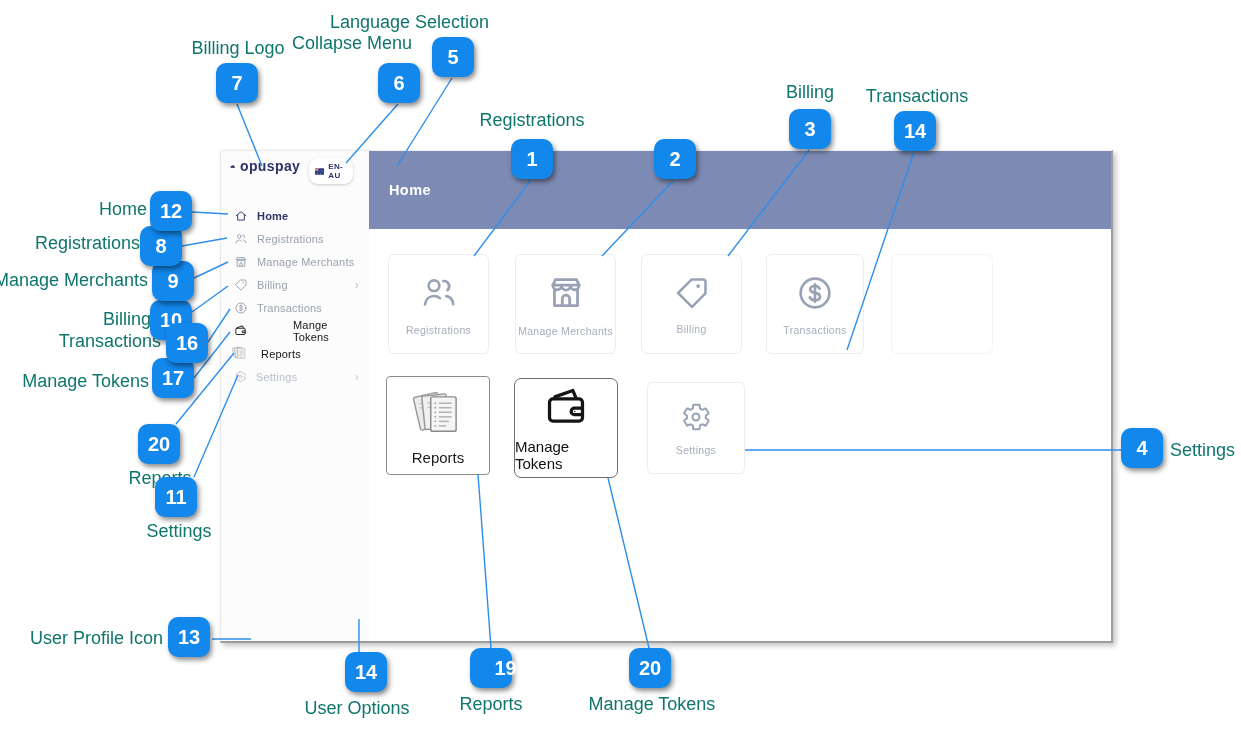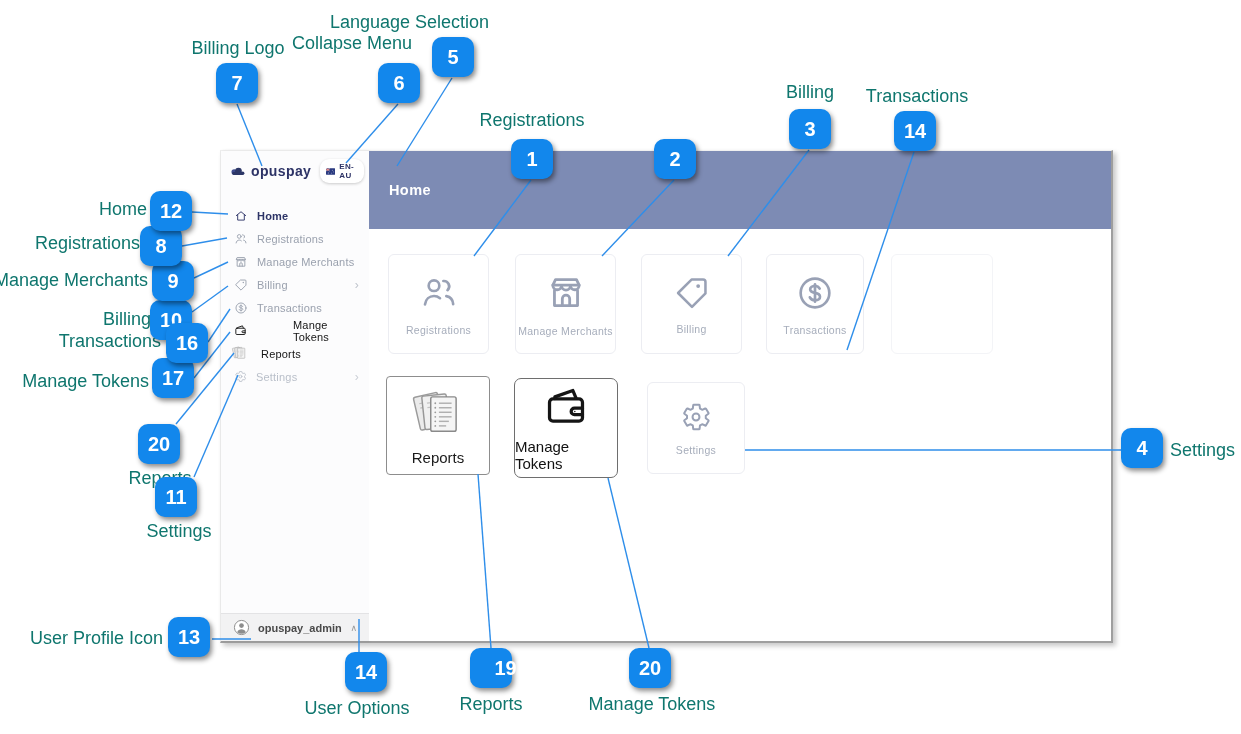--- a/index.html
+++ b/index.html
@@ -9,22 +9,22 @@
 
   
   .window { position:absolute; left:220px; top:150px; width:893px; height:493px;
             background:#fff; border-right:2px solid #9e9e9e; border-bottom:2px solid #9e9e9e;
             border-top:1px solid #f0f0f0; border-left:1px solid #ececec;
             box-shadow:3px 3px 5px rgba(0,0,0,.22); }
 
   .sidebar { position:absolute; left:0; top:0; width:148px; height:100%;
              background:#fcfcfd; box-shadow:1px 0 3px rgba(0,0,0,.07); }
 
-  .logo-row { position:absolute; top:7px; left:9px; right:5px; height:26px;
-              display:flex; align-items:center; }
+  .logo-row { position:absolute; top:7px; left:9px; right:16px; height:26px;
+              display:flex; }
   .logo-text { margin-left:4px; font-size:14px; font-weight:700; color:#2d3366; letter-spacing:.4px; }
   .lang-pill { margin-left:9px; display:flex; align-items:center; gap:4px; background:#fff;
                border-radius:9px; padding:3px 6px; box-shadow:0 1px 3px rgba(0,0,0,.2);
                font-size:8px; font-weight:700; color:#2d3366; letter-spacing:.3px; }
 
   .menu { position:absolute; top:53px; left:0; right:0; }
   .m-item { height:23px; display:flex; align-items:center; padding:0 10px 0 13px;
             font-size:11px; color:#9aa1ae; letter-spacing:.2px; gap:9px; cursor:default; }
   .m-item .ic { flex:none; }
   .m-item.active { color:#2d3467; font-weight:700; }
@@ -234,27 +234,20 @@
         </div>
         <div class="m-item row-light">
           <svg class="ic" width="13" height="13">
               <use href="#i-gear"></use>
             </svg>
           <span class="lbl">Settings</span>
           <span class="chev">›</span>
         </div>
       </nav>
 
-      <div class="user-row">
-        <svg width="17" height="17">
-            <use href="#i-avatar"></use>
-          </svg>
-        <span>opuspay_admin</span>
-        <span class="user-caret">∧</span>
-      </div>
     </aside>
 
     <div class="app-header">
       <span class="title">Home</span>
     </div>
 
     <div class="content">
 
       <div class="tile" style="left:19px; top:25px; width:101px; height:100px;">
         <svg width="40" height="40">

